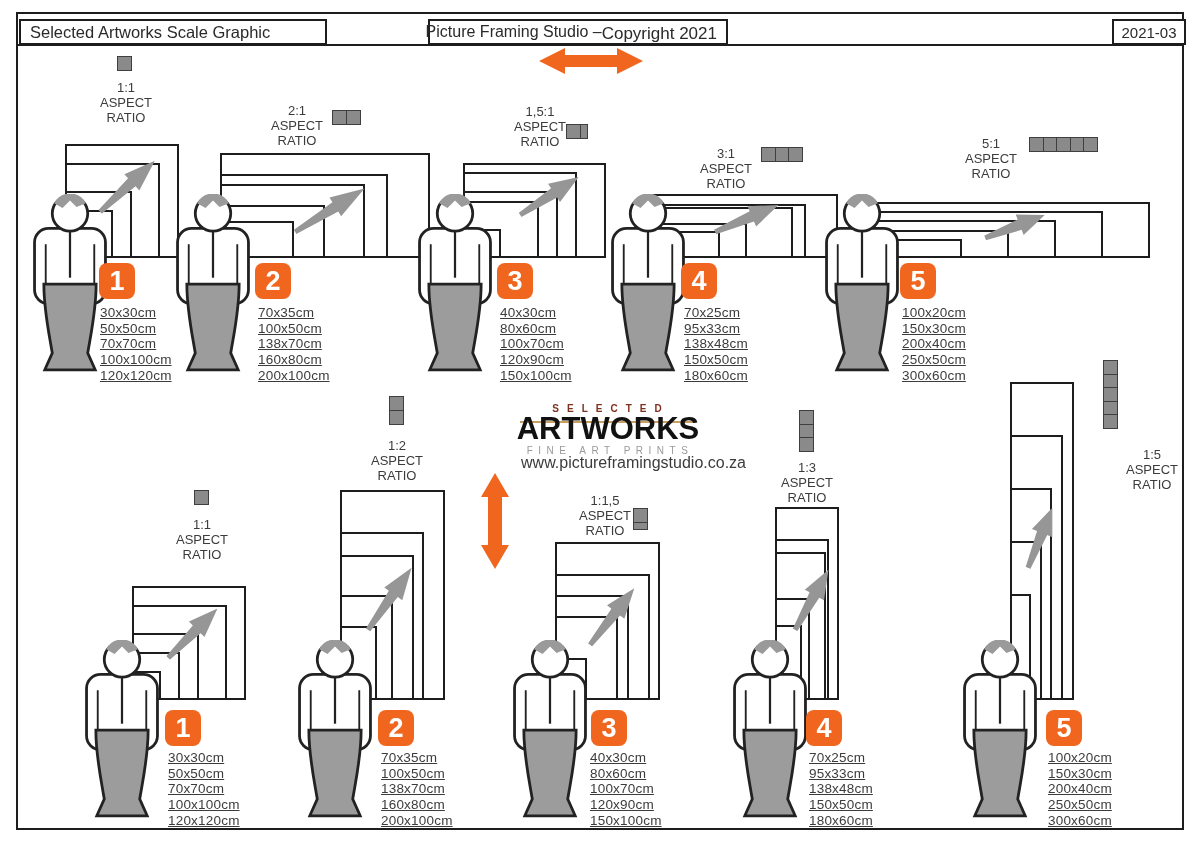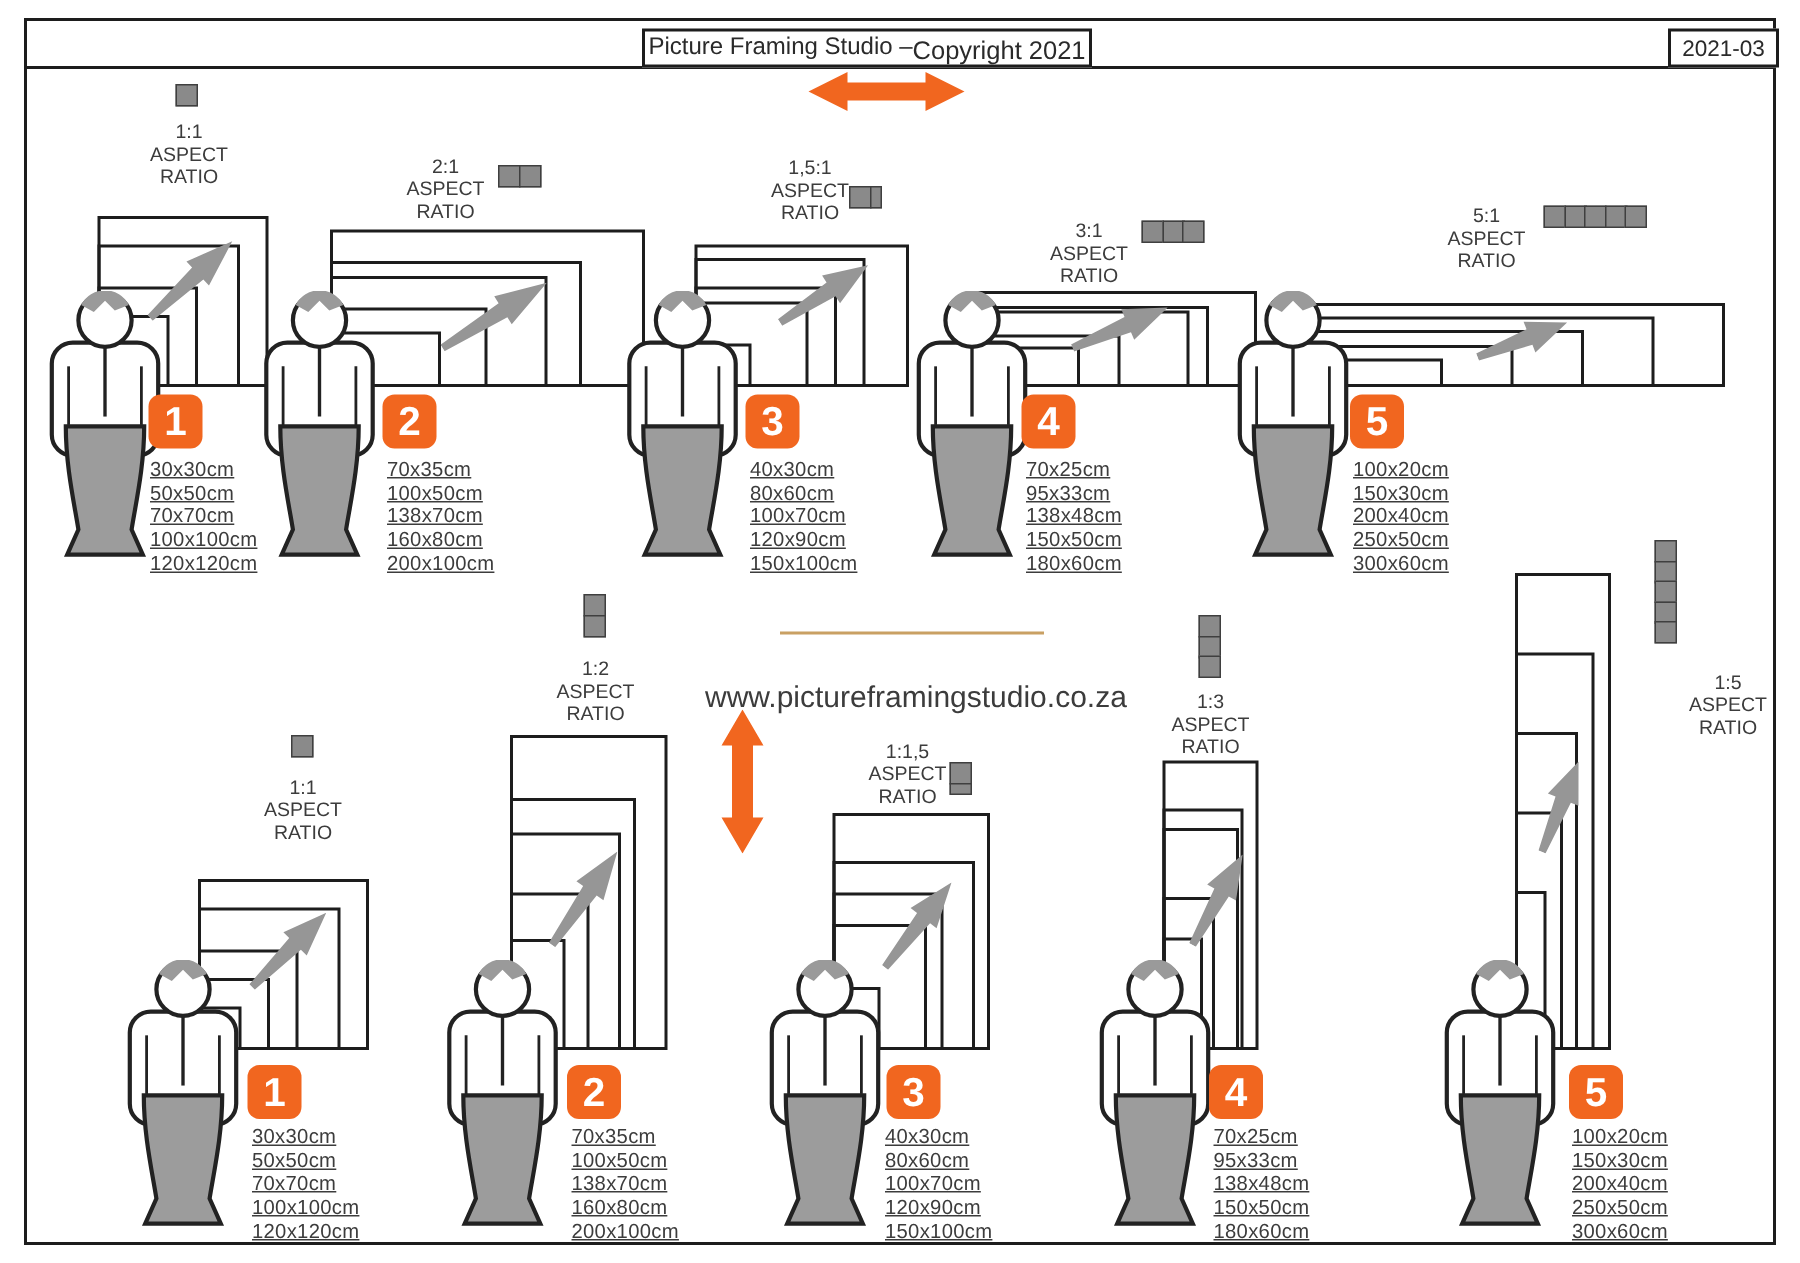--- a/index.html
+++ b/index.html
@@ -14,21 +14,21 @@
   #canvas{
     position:relative;width:1200px;height:842px;background:#fff;overflow:hidden;
     font-family:"Liberation Sans","DejaVu Sans",sans-serif;color:var(--text);
   }
   .page-border{position:absolute;left:16px;top:12px;width:1168px;height:818px;
     border:2px solid var(--ink);box-sizing:border-box;z-index:1;}
   .hdr-line{position:absolute;left:16px;top:44px;width:1168px;height:2px;background:var(--ink);z-index:2;}
   .hbox{position:absolute;border:2px solid var(--ink);background:#fff;height:26px;
     box-sizing:border-box;display:flex;align-items:center;padding:0 9px;z-index:10;color:#2a2a2a;white-space:nowrap;}
   #hbox-left{left:19px;top:19px;width:308px;font-size:16.5px;}
-  #hbox-center{left:428px;top:19px;width:300px;font-size:16px;justify-content:center;gap:0;}
+  #hbox-center{left:428px;top:19px;width:300px;font-size:16px;justify-content:flex-end;gap:0;}
   #hbox-center .small{font-size:17px;padding-top:3px;}
   #hbox-ref{left:1112px;top:19px;width:74px;font-size:15px;justify-content:center;}
   .group{position:absolute;left:0;top:0;width:0;height:0;}
   .frame{position:absolute;border:2px solid var(--ink);box-sizing:border-box;background:transparent;z-index:3;}
   .garrow{position:absolute;z-index:4;transform-origin:0 50%;overflow:visible;}
   .person{position:absolute;z-index:5;overflow:visible;}
   .badge{position:absolute;width:36px;height:36px;border-radius:8px;background:var(--orange);
     color:#fff;font-weight:bold;font-size:27px;display:flex;align-items:center;justify-content:center;z-index:6;}
   .sizes{position:absolute;font-size:13.5px;line-height:15.7px;z-index:6;letter-spacing:.2px;white-space:nowrap;text-decoration:underline;}
   .aspect{position:absolute;text-align:center;font-size:13px;line-height:15px;z-index:6;
@@ -40,21 +40,21 @@
   .unit-box.v{flex-direction:column;}
   .unit-box.v .unit + .unit{margin-left:0;margin-top:-1.5px;}
   .unit-box.v .unit.half{width:15px;height:8px;}
   .dir-arrow{position:absolute;color:var(--orange);z-index:6;}
   .section-label{position:absolute;font-size:16px;color:#4a4a4a;text-align:center;z-index:6;letter-spacing:.3px;}
   #logo{position:absolute;left:488px;top:403px;width:240px;text-align:center;z-index:6;}
   #logo .brand-top{font-size:10px;font-weight:bold;letter-spacing:8px;color:#7F2F1F;margin-left:6px;}
   #logo .brand-main{position:relative;font-size:31px;font-weight:800;color:#111;
     letter-spacing:0;line-height:30px;transform:scaleY(1.02);}
   #logo .brand-sub{font-size:10px;letter-spacing:5.5px;color:#9a9a9a;margin-top:1px;margin-left:4px;}
-  #website{position:absolute;left:470px;top:454px;width:276px;text-align:left;font-size:20px;z-index:6;}
+  #website{position:absolute;left:470px;top:454px;width:276px;text-align:right;font-size:16px;z-index:6;}
   #portrait-label{left:470px;top:474px;width:276px;}
   #landscape-label{left:460px;top:81px;width:262px;}
   svg.defs{position:absolute;width:0;height:0;}
 </style>
 </head>
 <body>
 
 <div id="canvas">
 
   <svg class="defs" aria-hidden="true">
@@ -70,33 +70,41 @@
       </symbol>
       <symbol id="gray-arrow" viewBox="0 0 100 28" preserveAspectRatio="none">
         <polygon points="0,11.5 58,8.5 58,3 100,14 58,25 58,19.5 0,16.5" fill="var(--arrow-gray)"></polygon>
       </symbol>
     </defs>
   </svg>
 
   <div class="page-border"></div>
   <div class="hdr-line"></div>
 
+  <div class="hbox" id="hbox-left">
+    <span>Selected Artworks Scale Graphic</span>
+  </div>
   <div class="hbox" id="hbox-center">
     <span>Picture Framing Studio –</span>
     <span class="small">Copyright 2021</span>
   </div>
   <div class="hbox" id="hbox-ref">
     <span>2021-03</span>
   </div>
 
   <svg class="dir-arrow" style="left:538px;top:46px;width:106px;height:30px" viewBox="0 0 104 30">
     <polygon points="0,15 26,2 26,9 78,9 78,2 104,15 78,28 78,21 26,21 26,28" fill="currentColor"></polygon>
   </svg>
 
   <div class="brand-rule" style="position:absolute;left:520px;top:421px;width:176px;height:2px;background:#C9A063;z-index:5;"></div>
+  <div id="logo">
+    <div class="brand-top">SELECTED</div>
+    <div class="brand-main">ARTWORKS</div>
+    <div class="brand-sub">FINE ART PRINTS</div>
+  </div>
   <div id="website">www.pictureframingstudio.co.za</div>
 
   <svg class="dir-arrow" style="left:478px;top:473px;width:34px;height:96px" viewBox="0 0 34 96">
     <polygon points="17,0 31,24 24,24 24,72 31,72 17,96 3,72 10,72 10,24 3,24" fill="currentColor"></polygon>
   </svg>
 
 <div class="group">
       <div class="frame" style="left: 65px; top: 144px; width: 114px; height: 114px;"></div>
       <div class="frame" style="left: 65px; top: 163px; width: 95px; height: 95px;"></div>
       <div class="frame" style="left: 65px; top: 191px; width: 67px; height: 67px;"></div>

